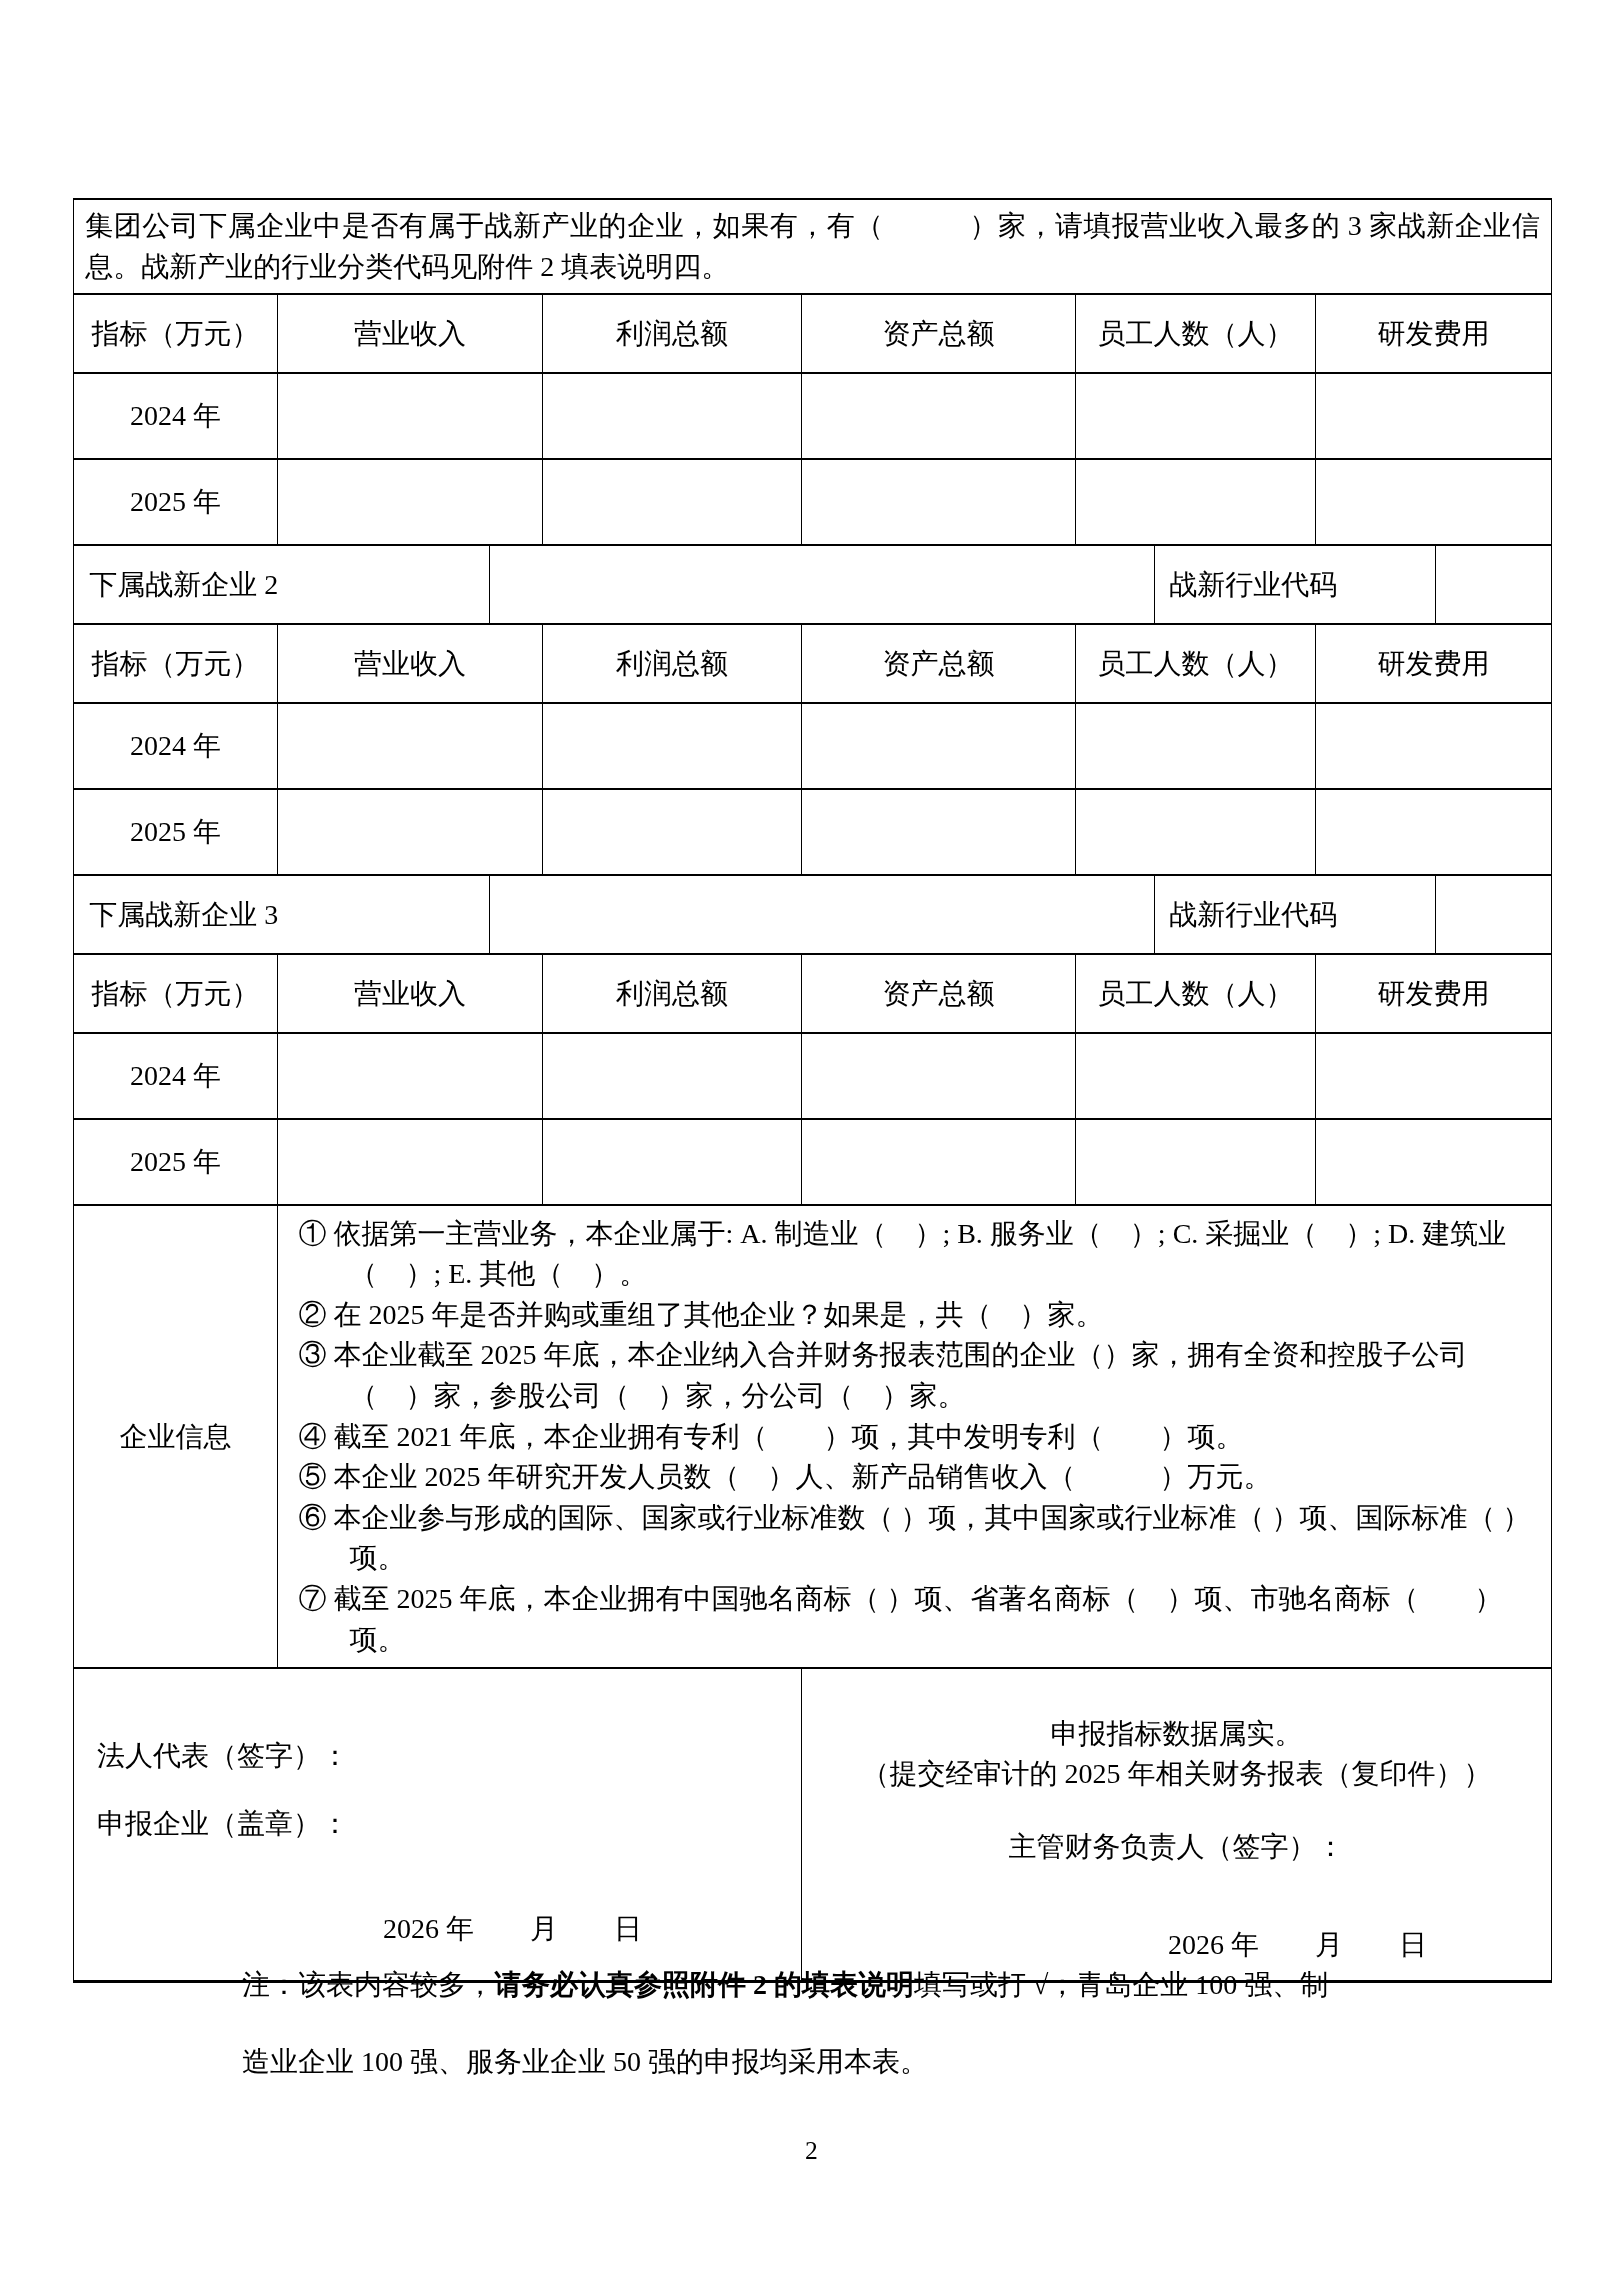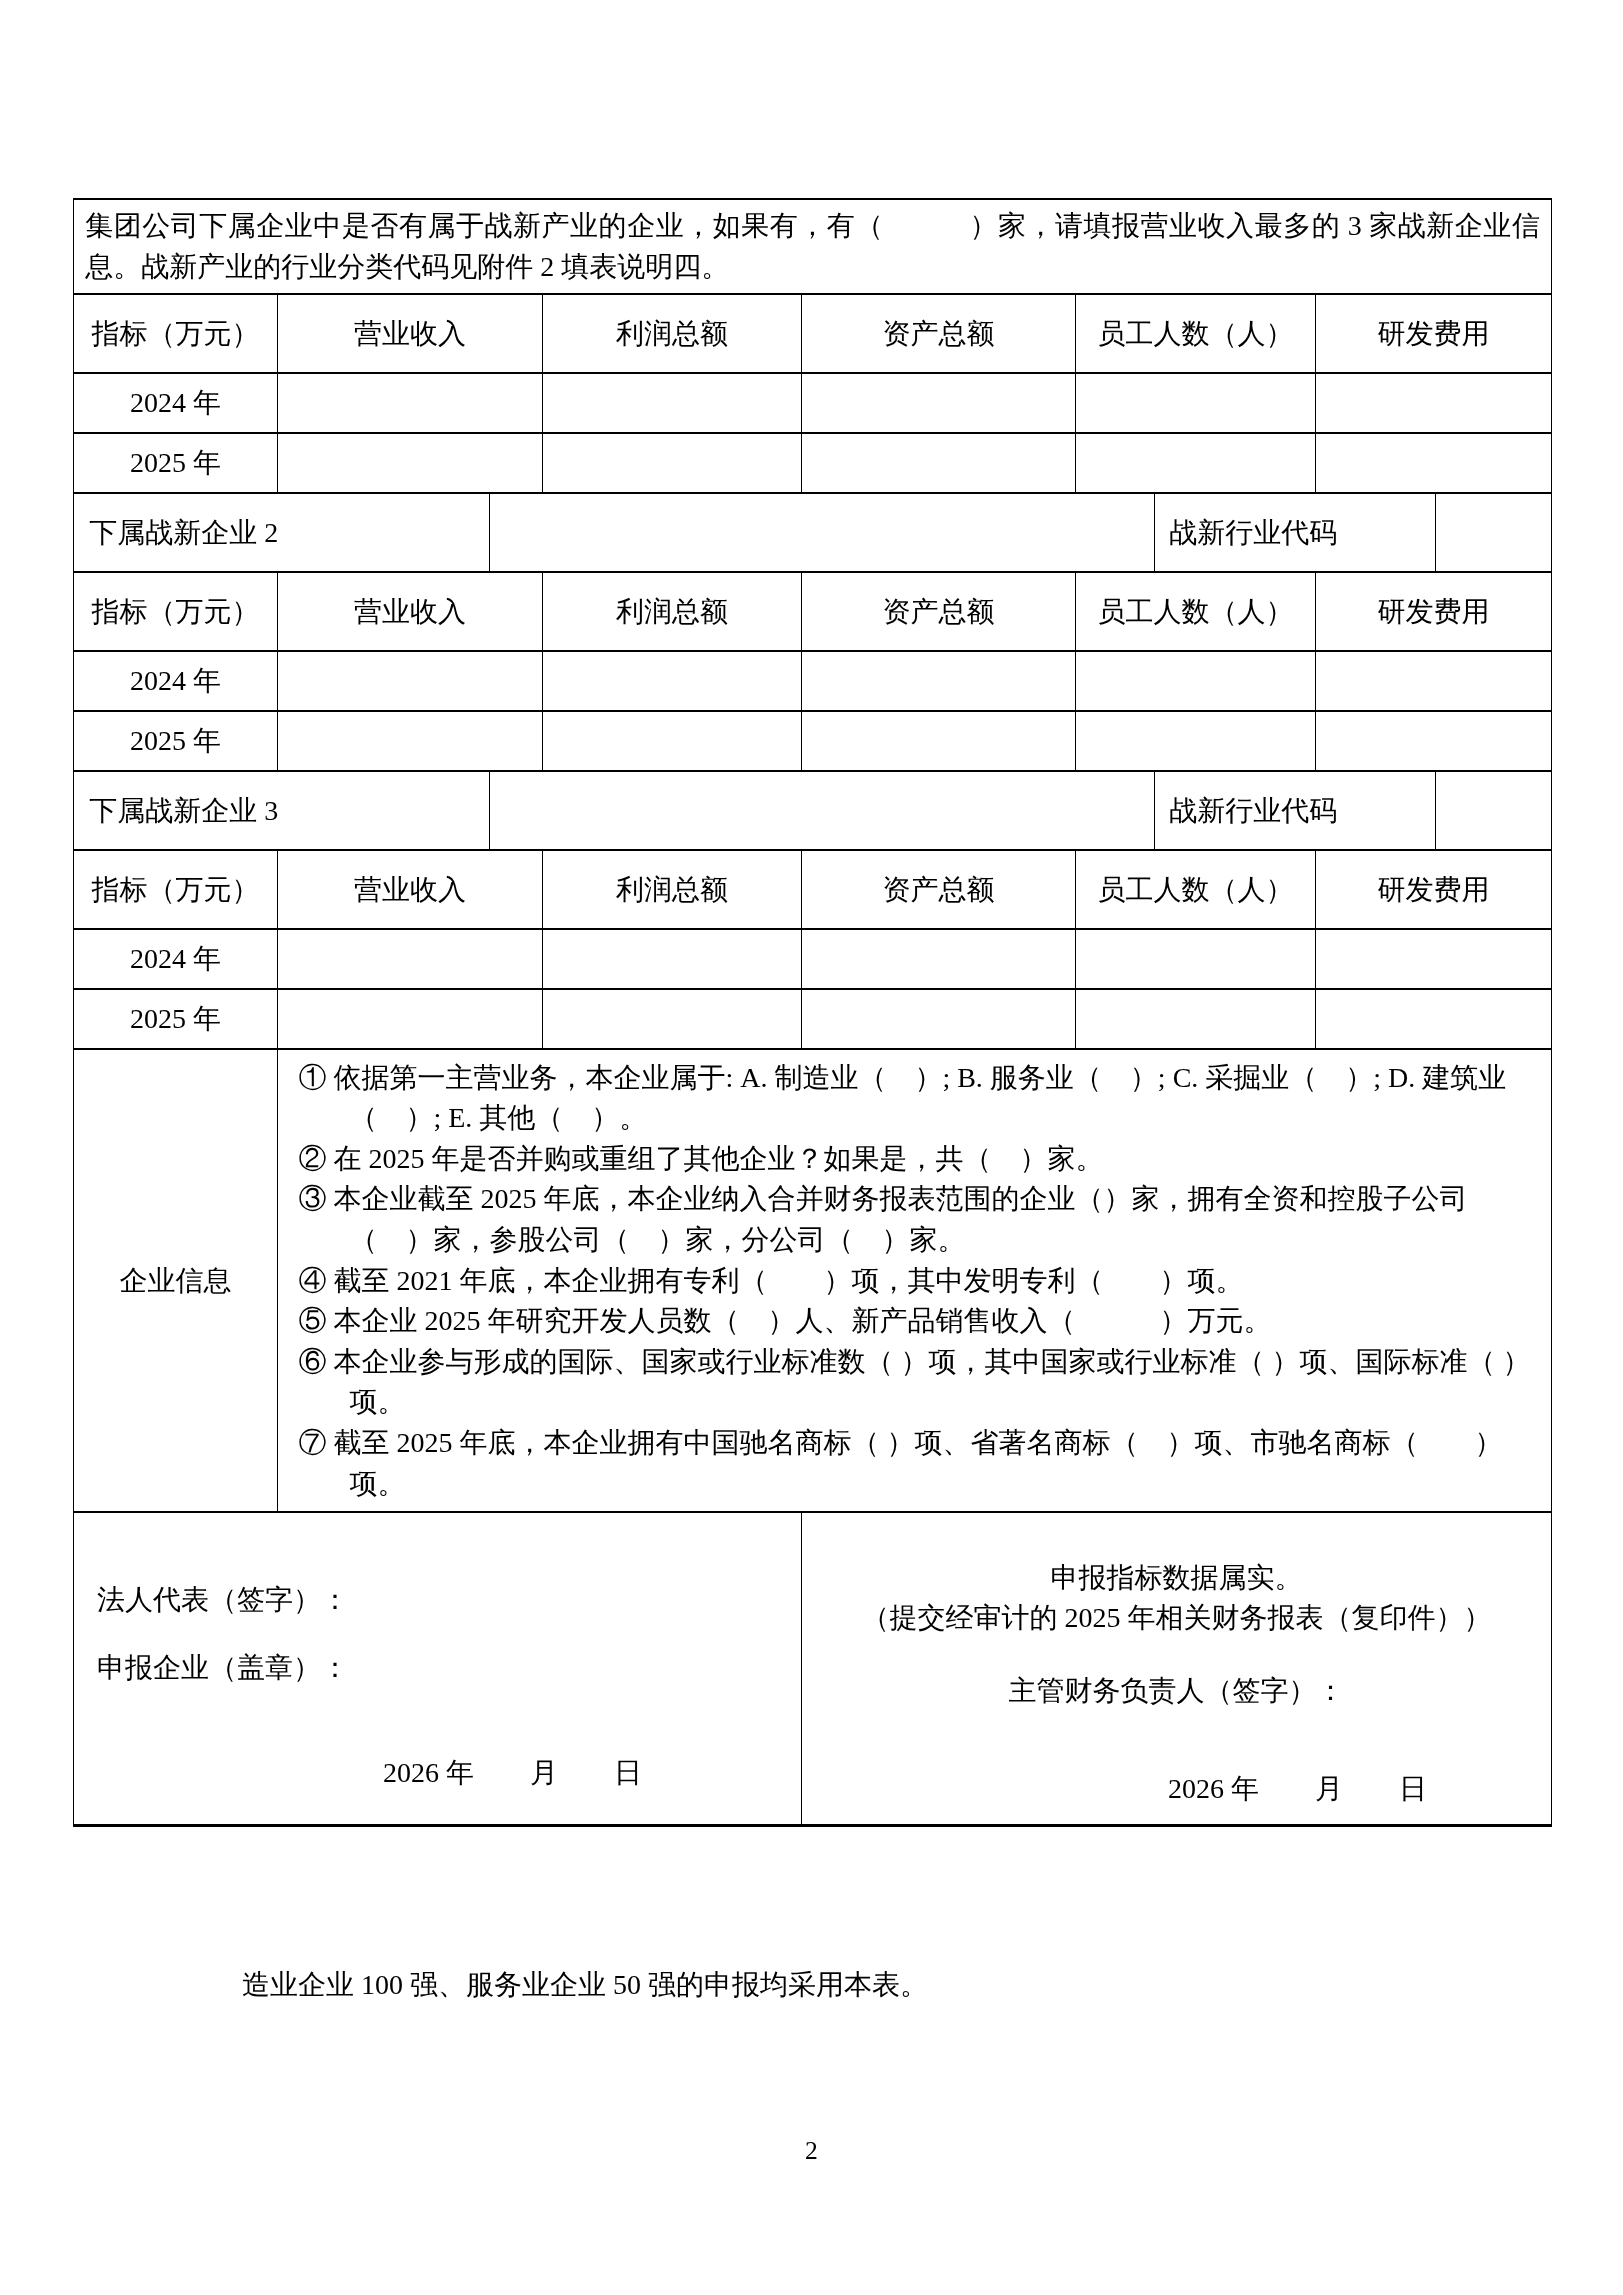--- a/index.html
+++ b/index.html
@@ -31,21 +31,21 @@
     border-top-width: 2px;
     border-bottom-width: 2px;
     vertical-align: middle;
     font-size: 28px;
     line-height: 1.45;
     overflow: hidden;
   }
   tr.r-intro { height: 94px; }
   tr.r-ent   { height: 79px; }
   tr.r-head  { height: 79px; }
-  tr.r-data  { height: 60px; }
+  tr.r-data  { height: 86px; }
   tr.r-info  { height: 402px; }
   tr.r-sign  { height: 313px; }
 
   td.intro-cell { padding: 6.1px 11.2px; line-height: 1.68; text-align: justify; }
   td.ent-name   { padding-left: 15.3px; }
   td.code-label { padding-left: 14.3px; }
   td.center     { text-align: center; }
   td.fill       { background: #ffffff; }
 
   td.info-label { text-align: center; }
@@ -221,19 +221,20 @@
         <div>申报指标数据属实。</div>
         <div>（提交经审计的 2025 年相关财务报表（复印件））</div>
         <div class="sign-cfo">主管财务负责人（签字）：</div>
         <div class="sign-date-right">2026 年　　月　　日</div>
       </td>
     </tr>
   </tbody>
     </table>
 
   <div class="note">
+    <div class="note-line"><span>注：该表内容较多，</span><b>请务必认真参照附件 2 的填表说明</b><span>填写或打 √；青岛企业 100 强、制</span></div>
     <div class="note-line">造业企业 100 强、服务业企业 50 强的申报均采用本表。</div>
   </div>
 
   <div class="page-num">2</div>
 
 </div>
 
 
 </body></html>

